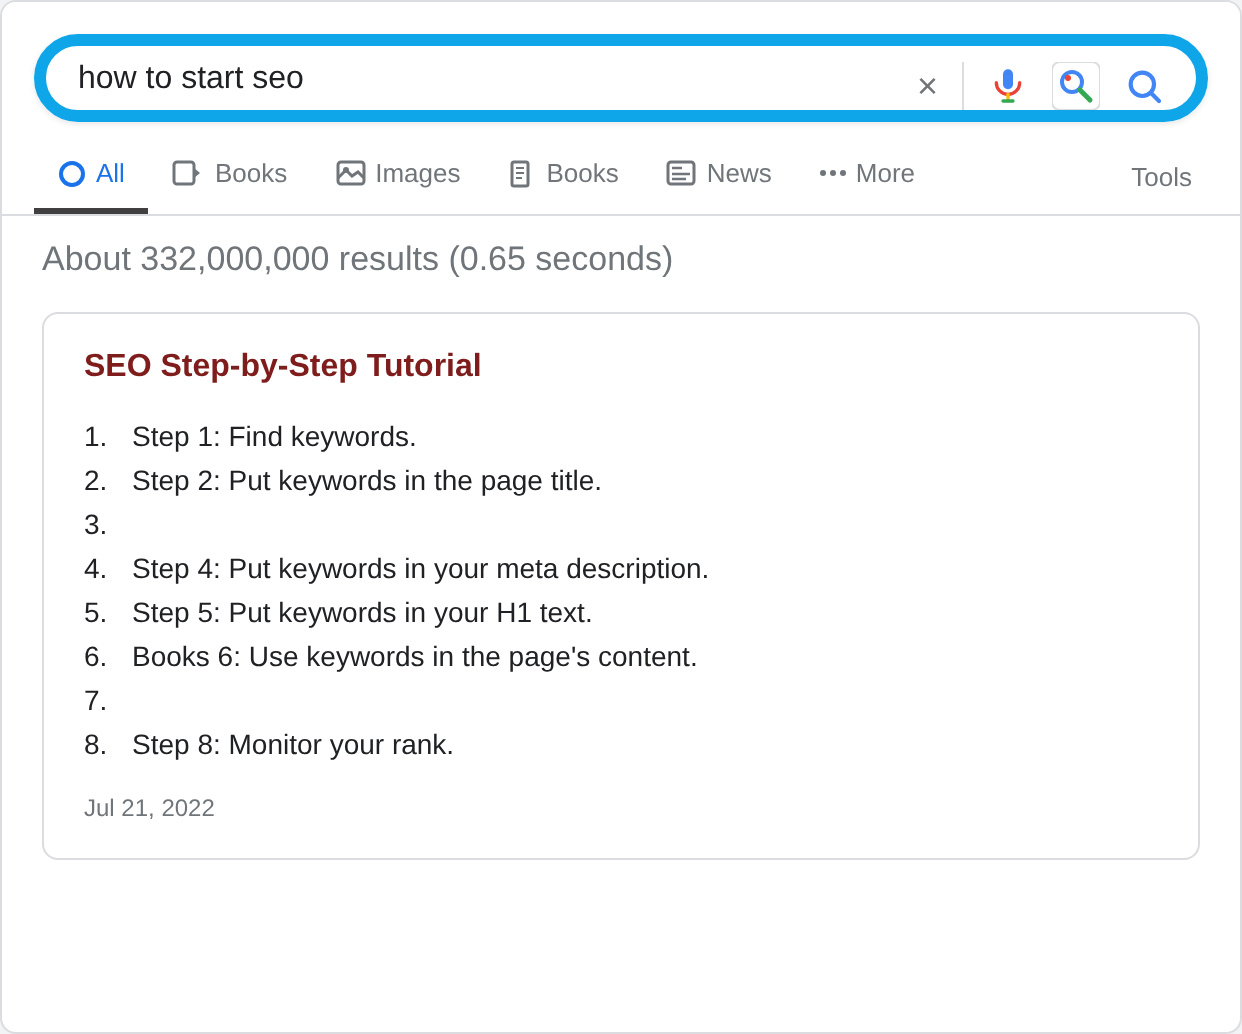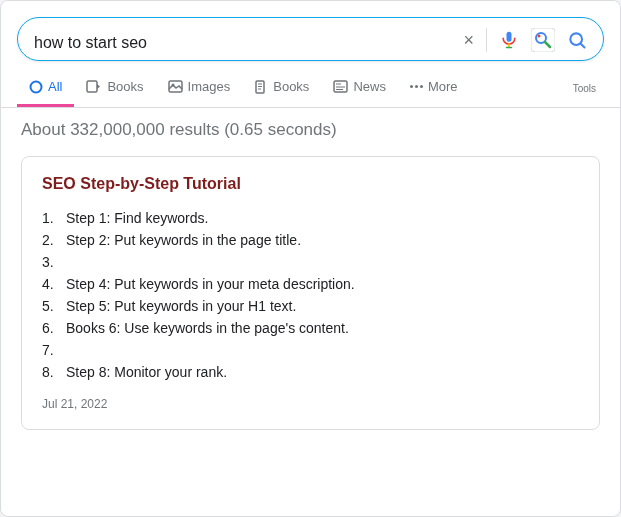--- a/index.html
+++ b/index.html
@@ -26,22 +26,22 @@
       overflow: hidden;
     }
 
     .search-bar-area {
       padding: 16px 16px 0 16px;
       background: #fff;
     }
 
     .search-bar {
       display: flex;
-      align-items: flex-end;
-      border: 1px solid #0ea5e9;
+      align-items: flex-start;
+      border: 6px solid #0ea5e9;
       border-radius: 24px;
       padding: 8px 16px;
       height: 44px;
       box-shadow: 0 1px 3px rgba(0,0,0,0.1);
     }
 
     .search-input {
       flex: 1;
       border: none;
       outline: none;
@@ -94,27 +94,27 @@
       cursor: pointer;
       font-size: 13px;
       color: #70757a;
       text-decoration: none;
       border-bottom: 3px solid transparent;
       white-space: nowrap;
     }
 
     .nav-tab.active {
       color: #1a73e8;
-      border-bottom: 3px solid #ec4899;
+      border-bottom: 3px solid #404040;
     }
 
     .nav-tools {
       margin-left: auto;
       padding: 10px 8px;
-      font-size: 10px;
+      font-size: 13px;
       color: #70757a;
       cursor: pointer;
     }
 
     
     .results-area {
       padding: 12px 20px;
     }
 
     .results-count {

